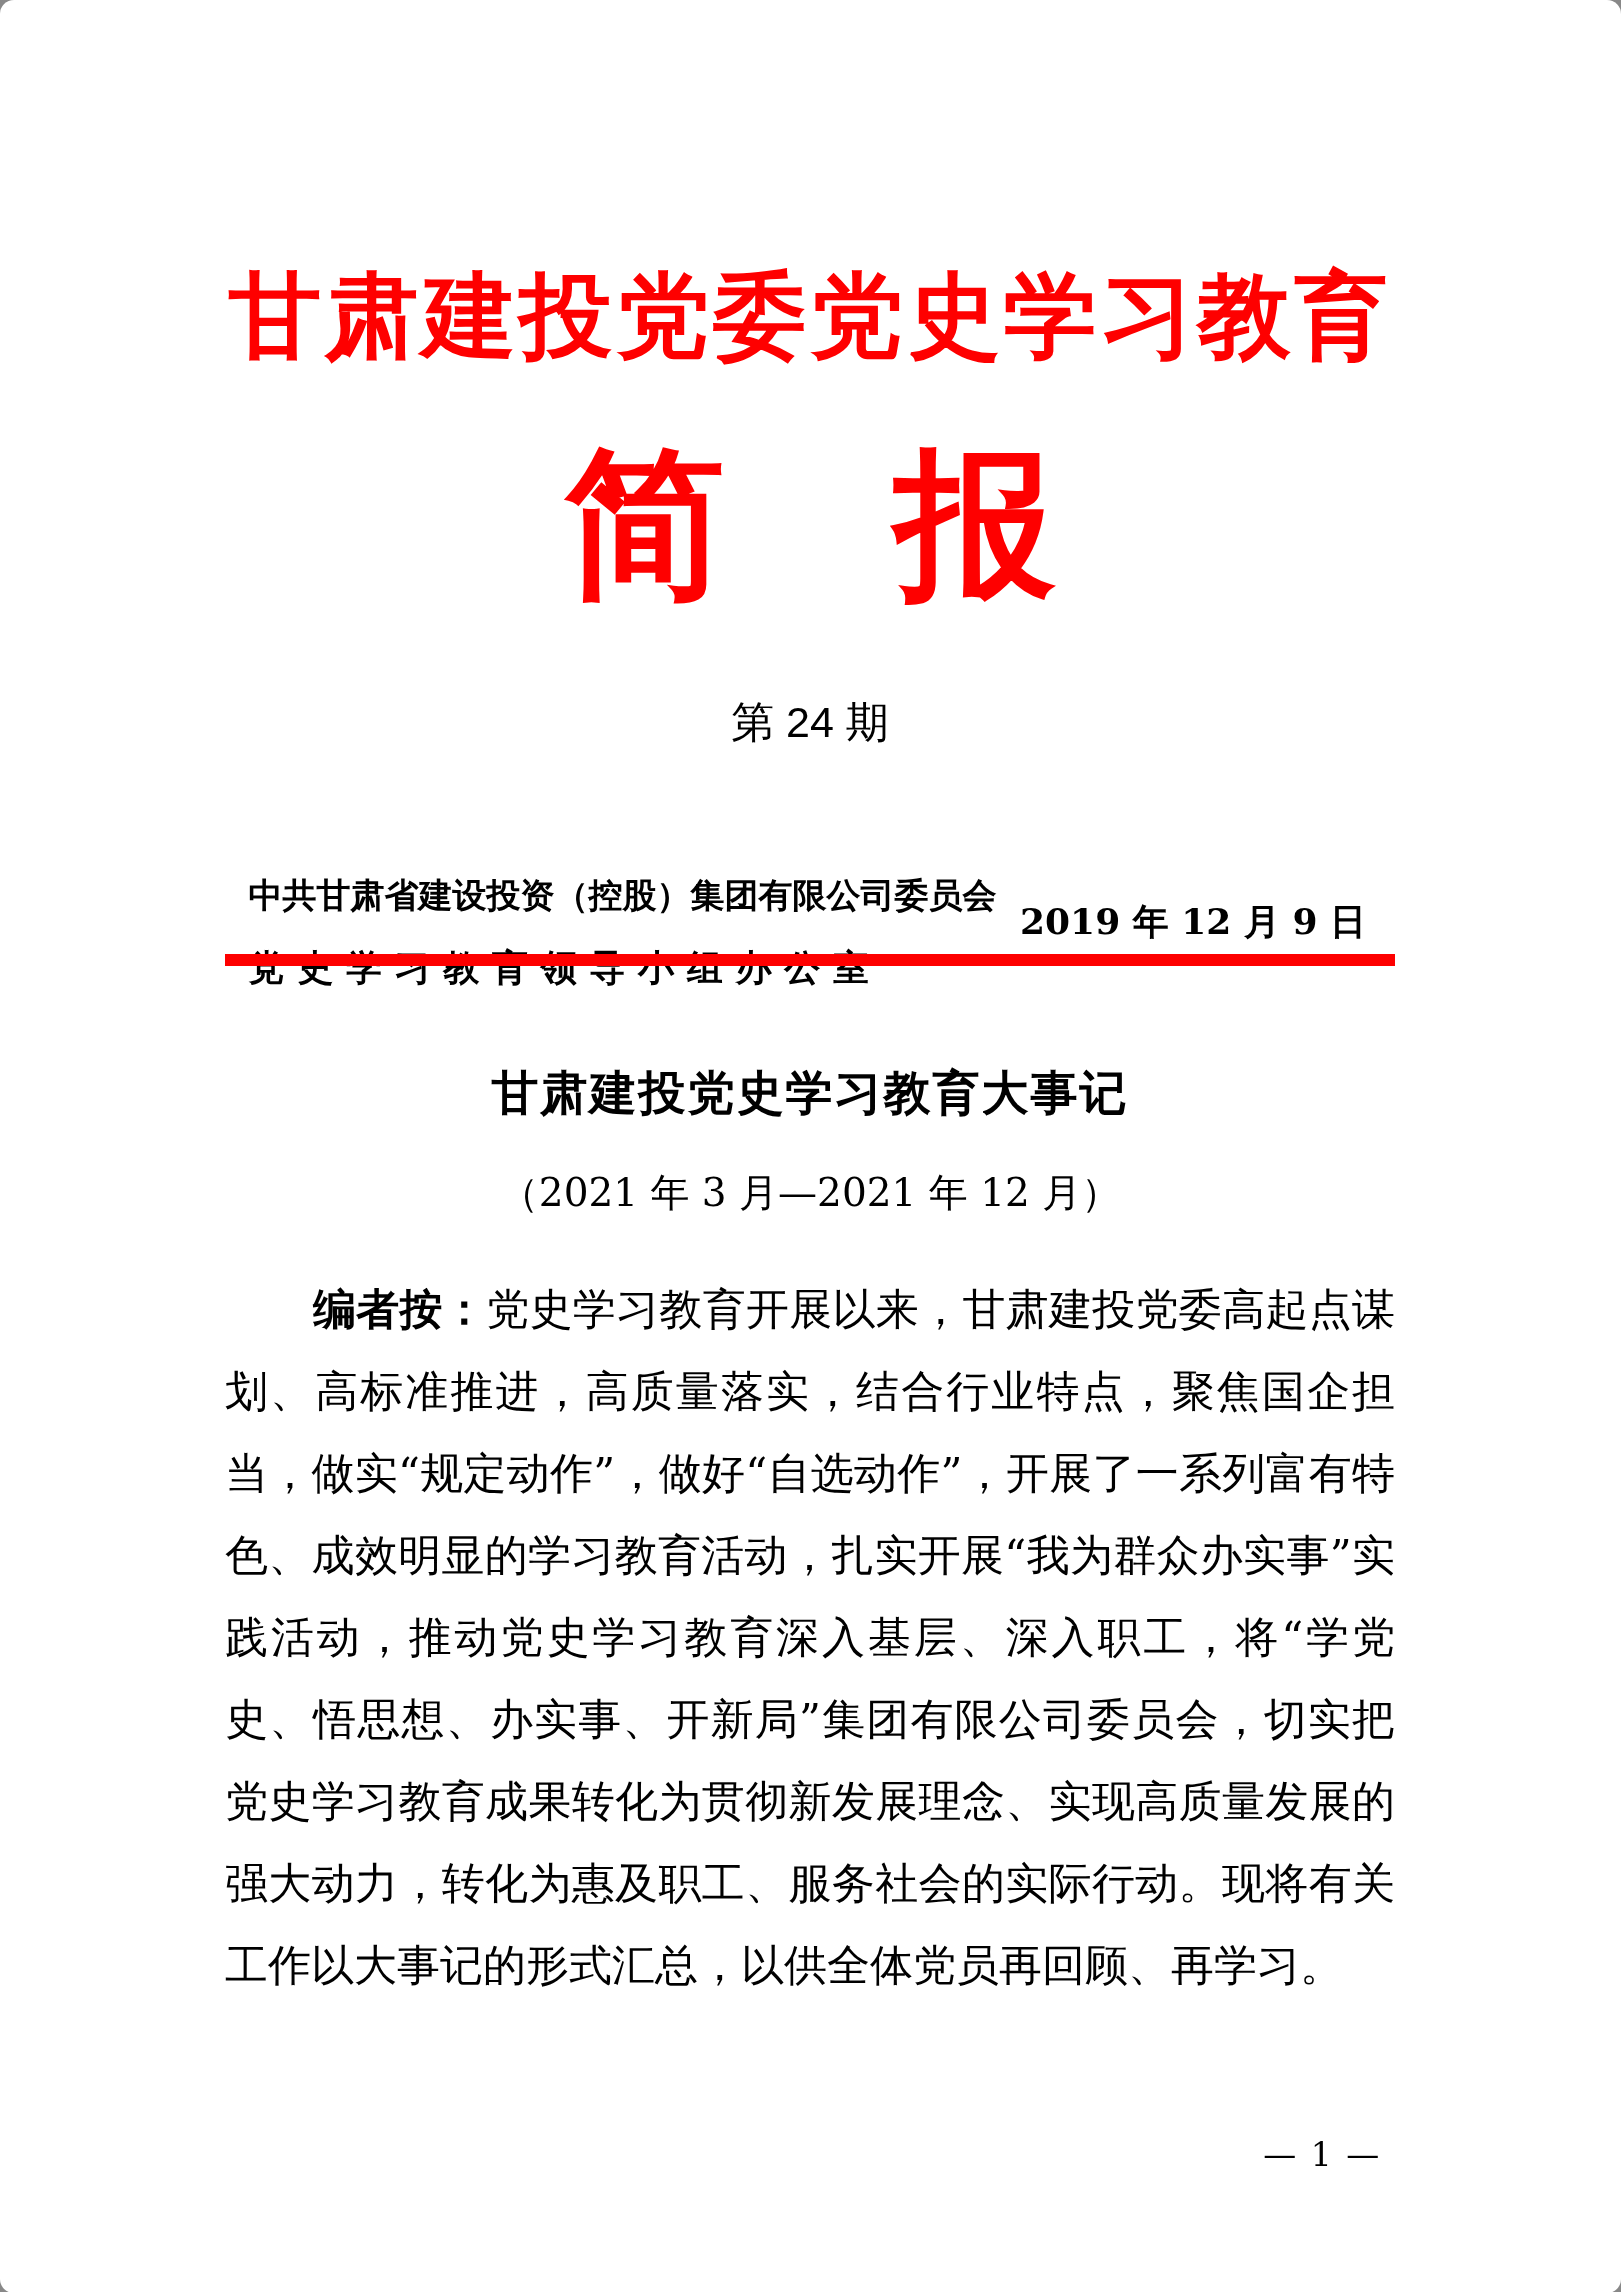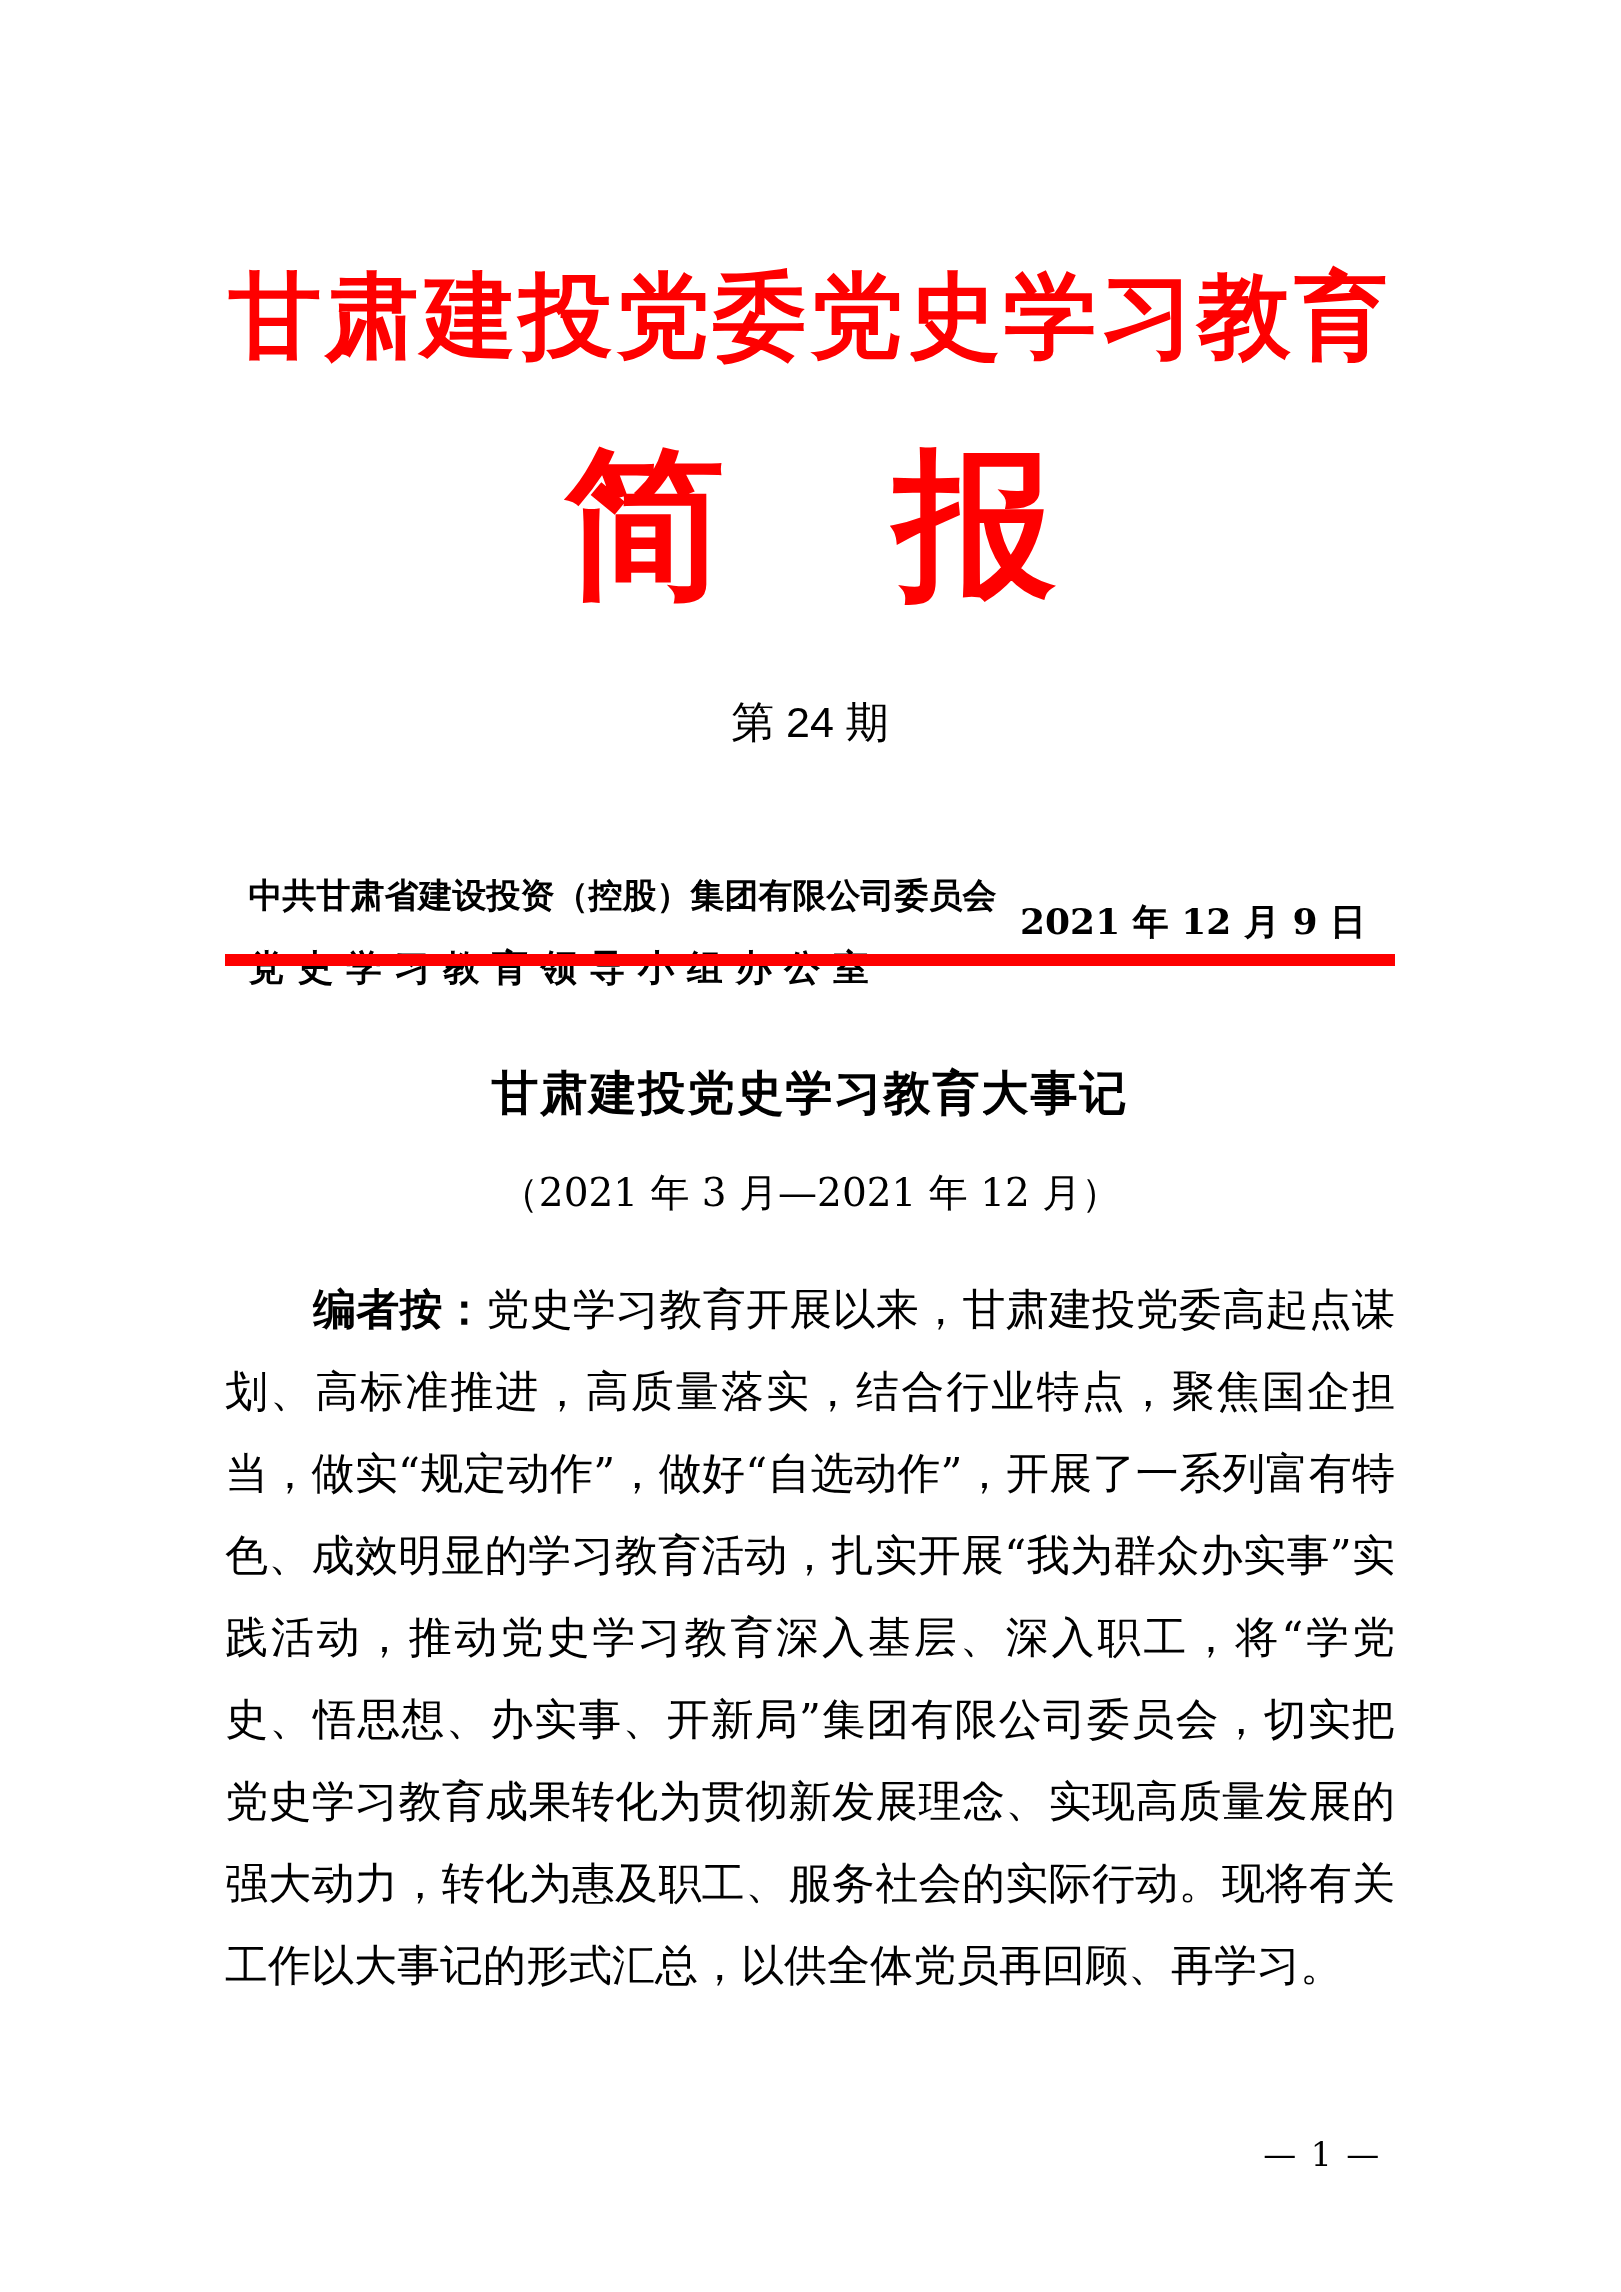--- a/index.html
+++ b/index.html
@@ -11,20 +11,21 @@
   html,body{background:#888;}
   .page{
     position:relative;
     width:1621px;
     height:2293px;
     margin:0 auto;
     background:var(--paper);
     font-family:"DejaVu Serif","Liberation Serif",serif;
     color:var(--ink);
     overflow:hidden;
+    border-radius:14px;
   }
   .content{
     position:absolute;
     left:225px;
     top:0;
     width:1170px;
     height:100%;
   }
   
   .masthead-title{
@@ -153,21 +154,21 @@
       <span>简</span>
       <span>报</span>
     </div>
 
     <div class="issue-number">第 24 期</div>
 
     <div class="issuer-line1">中共甘肃省建设投资（控股）集团有限公司委员会</div>
 
     <div class="issuer-line2">党史学习教育领导小组办公室</div>
 
-    <div class="issuer-date">2021 年 12 月 9 日</div>
+    <div class="issuer-date">2019 年 12 月 9 日</div>
 
     <div class="red-rule"></div>
 
     <div class="article-title">甘肃建投党史学习教育大事记</div>
 
     <div class="article-subtitle">（2021 年 3 月—2021 年 12 月）</div>
 
     <div class="article-body">
       <span class="editor-note-label">编者按：</span><span>党史学习教育开展以来，甘肃建投党委高起点谋划、高标准推进，高质量落实，结合行业特点，聚焦国企担当，做实“规定动作”，做好“自选动作”，开展了一系列富有特色、成效明显的学习教育活动，扎实开展“我为群众办实事”实践活动，推动党史学习教育深入基层、深入职工，将“学党史、悟思想、办实事、开新局”集团有限公司委员会，切实把党史学习教育成果转化为贯彻新发展理念、实现高质量发展的强大动力，转化为惠及职工、服务社会的实际行动。现将有关工作以大事记的形式汇总，以供全体党员再回顾、再学习。</span>
     </div>

